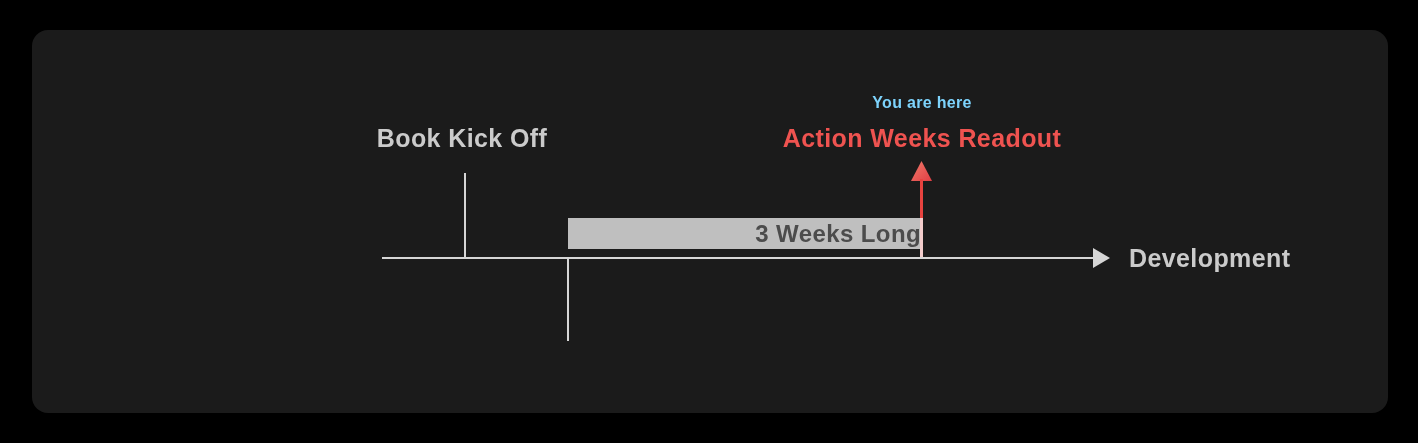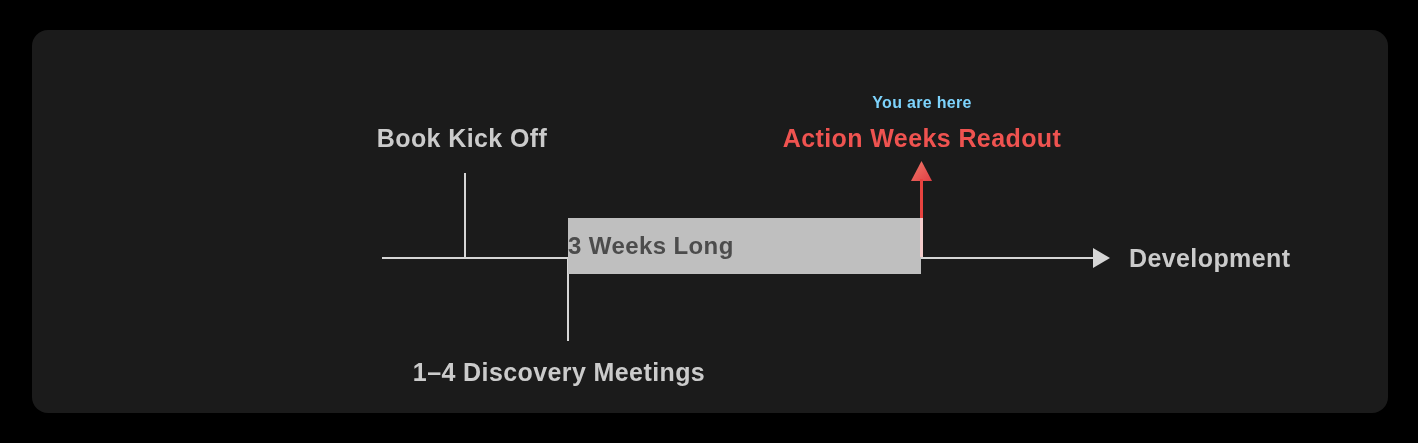--- a/index.html
+++ b/index.html
@@ -45,25 +45,25 @@
   .vtick {
     position: absolute;
     width: 2px;
     background: #d6d6d6;
   }
   .tick-kickoff { left: 432px; top: 143px; height: 85px; }
   .tick-discovery { left: 535px; top: 228px; height: 83px; }
   .duration-bar {
     position: absolute;
     left: 536px; top: 188px;
-    width: 353px; height: 56px;
+    width: 353px; height: 31px;
     background: #bfbfbf;
     display: flex;
     align-items: center;
-    justify-content: flex-start;
+    justify-content: flex-end;
   }
   .duration-bar .bar-text {
     color: #4c4c4c;
     font-size: 24px;
     font-weight: bold;
     letter-spacing: 0.4px;
   }
   .marker-eyebrow {
     position: absolute;
     left: 890px; top: 64px;
@@ -113,21 +113,20 @@
     <div class="hline"></div>
     <div class="arrow-right"></div>
 
 
     <div class="label" style="left:1097px; top:214px;">Development</div>
 
     <div class="vtick tick-kickoff"></div>
     <div class="label centered" style="left:430px; top:94px;">Book Kick Off</div>
 
     <div class="vtick tick-discovery"></div>
-    <div class="label centered" style="left:527px; top:328px;">1–4 Discovery Meetings</div>
 
     <div class="duration-bar">
       <span class="bar-text">3 Weeks Long</span>
     </div>
 
     <div class="marker-eyebrow">You are here</div>
     <div class="marker-title">Action Weeks Readout</div>
     <div class="marker-arrowhead"></div>
     <div class="marker-stem"></div>
     <div class="marker-stem-over-bar"></div>

